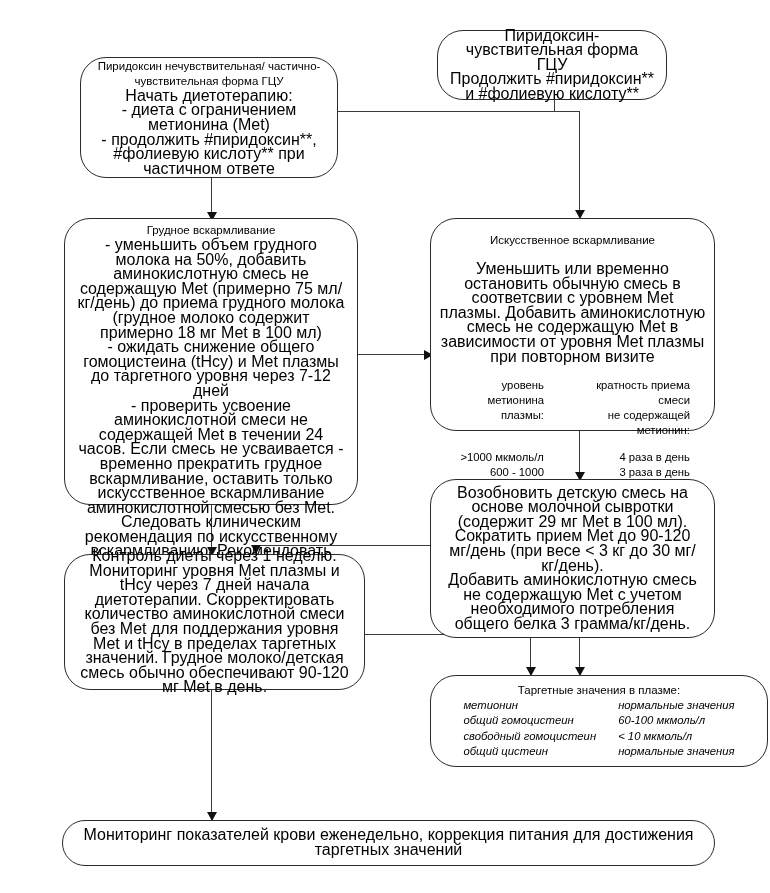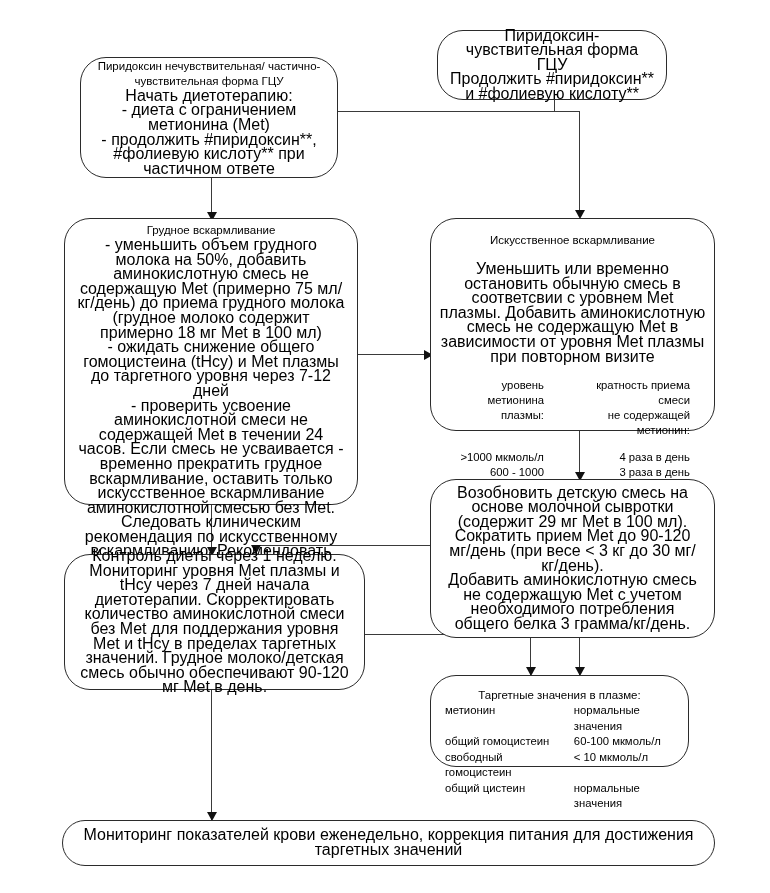--- a/index.html
+++ b/index.html
@@ -62,21 +62,21 @@
     white-space: pre-line;
   }
   .tbl-head .tcell { padding-bottom: 0; }
 
   .kv {
     display: table;
     margin: 0 auto;
     font-size: 11.3px;
     line-height: 15.5px;
   }
-  .kv .trow { display: table-row; }
+  .kv .trow { display: table-row; font-style: italic; }
   .kv .k, .kv .v {
     display: table-cell;
     text-align: left;
     vertical-align: top;
   }
   .kv .k { padding-right: 22px; }
 
   
   .edge {
     position: absolute;
@@ -188,21 +188,21 @@
   <div class="node" style="left:430px; top:479px; width:285px; height:159px; padding:18px 14px;">
     <div class="body">Возобновить детскую смесь на основе молочной сывротки (содержит 29 мг Met в 100 мл). Сократить прием Met до 90-120 мг/день (при весе &lt; 3 кг до 30 мг/кг/день).
 Добавить аминокислотную смесь не содержащую Met с учетом необходимого потребления общего белка 3 грамма/кг/день.</div>
   </div>
 
   <div class="node" style="left:64px; top:554px; width:301px; height:136px; padding:10px 14px;">
     <div class="body">Контроль диеты через 1 неделю.
 Мониторинг уровня Met плазмы и tHcy через 7 дней начала диетотерапии. Скорректировать количество аминокислотной смеси без Met для поддержания уровня Met и tHcy в пределах таргетных значений. Грудное молоко/детская смесь обычно обеспечивают 90-120 мг Met в день.</div>
   </div>
 
-  <div class="node" style="left:430px; top:675px; width:259px; height:92px; padding:12px 14px; justify-content:space-between;">
+  <div class="node" style="left:430px; top:675px; width:338px; height:92px; padding:12px 14px; justify-content:center;">
     <div class="title">Таргетные значения в плазме:</div>
     <div class="gap-xs"></div>
     <div class="kv">
       <div class="trow">
         <div class="k">метионин</div>
         <div class="v">нормальные значения</div>
       </div>
       <div class="trow">
         <div class="k">общий гомоцистеин</div>
         <div class="v">60-100 мкмоль/л</div>

